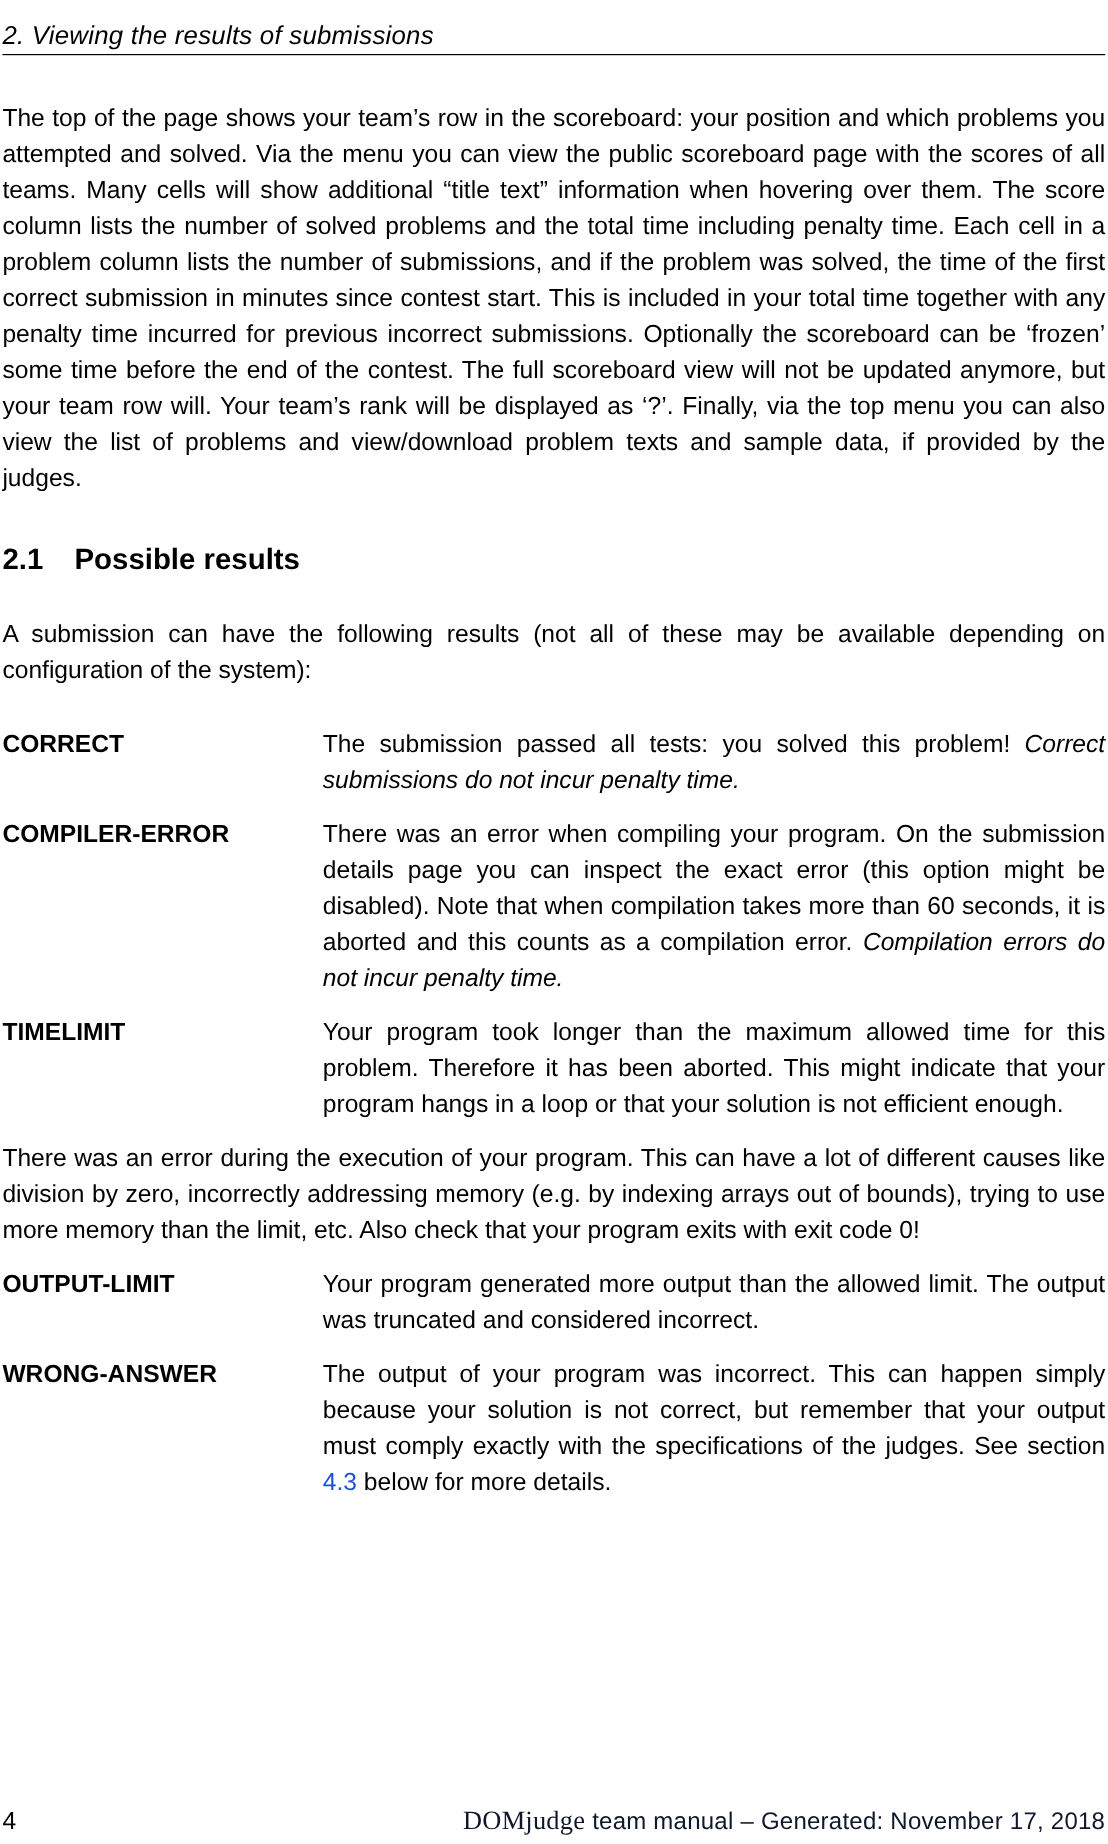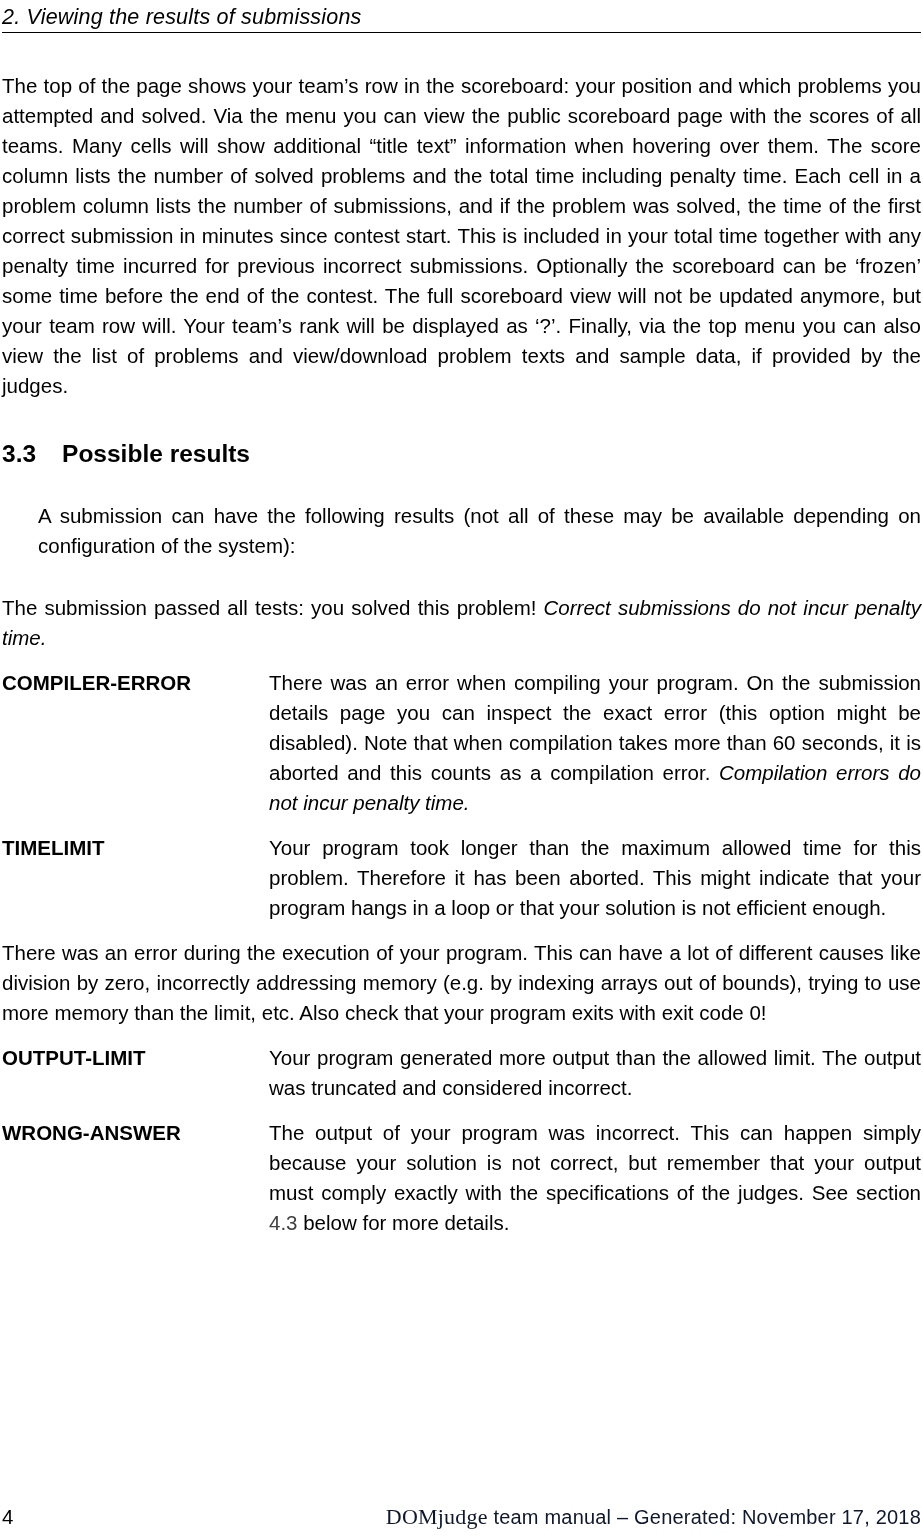--- a/index.html
+++ b/index.html
@@ -13,62 +13,62 @@
   .page {
     position: relative;
     width: 923px; height: 1537px;
     padding: 0 2px;
     overflow: hidden;
   }
   .running-head {
     font-style: italic;
     font-size: 21.5px;
     line-height: 25px;
-    padding-top: 5px;
+    padding-top: 18px;
     letter-spacing: 0.2px;
   }
   .head-rule {
     border: none;
     border-top: 1.6px solid #000;
     margin-top: 2px;
   }
   .body-par {
     font-size: 20.5px;
     line-height: 30px;
     text-align: justify;
   }
   .par-intro { margin-top: 38px; }
   .section-heading {
     margin-top: 38px;
     font-size: 24.5px;
     font-weight: bold;
     line-height: 30px;
   }
   .sec-num { margin-right: 26px; }
-  .par-section { margin-top: 32px; margin-left: 36px; }
+  .par-section { margin-top: 32px; }
   .results-list { margin-top: 32px; list-style: none; }
   .result-row {
     display: flex;
     margin-bottom: 15px;
   }
   .result-row dt {
     flex: 0 0 267px;
     width: 267px;
     font-weight: bold;
     font-size: 20.5px;
     line-height: 30px;
   }
   .result-row dd {
     flex: 1;
     font-size: 20.5px;
     line-height: 30px;
     text-align: justify;
   }
   em { font-style: italic; }
-  .ref-link { color: #404040; text-decoration: none; }
+  .ref-link { color: #1d4ed8; text-decoration: none; }
   .page-footer {
     position: absolute;
     left: 2px; right: 2px; bottom: 7px;
     display: flex;
     justify-content: space-between;
     align-items: baseline;
   }
   .page-num { font-size: 20.5px; color: #000; }
   .footer-right { color: #0f172a; font-size: 20px; letter-spacing: 0.2px; }
   .brand {
@@ -82,27 +82,28 @@
 <div class="page">
 
   <header>
     <div class="running-head">2. Viewing the results of submissions</div>
     <hr class="head-rule">
   </header>
 
   <p class="body-par par-intro">The top of the page shows your team’s row in the scoreboard: your position and which problems you attempted and solved. Via the menu you can view the public scoreboard page with the scores of all teams. Many cells will show additional “title text” information when hovering over them. The score column lists the number of solved problems and the total time including penalty time. Each cell in a problem column lists the number of submissions, and if the problem was solved, the time of the first correct submission in minutes since contest start. This is included in your total time together with any penalty time incurred for previous incorrect submissions. Optionally the scoreboard can be ‘frozen’ some time before the end of the contest. The full scoreboard view will not be updated anymore, but your team row will. Your team’s rank will be displayed as ‘?’. Finally, via the top menu you can also view the list of problems and view/download problem texts and sample data, if provided by the judges.</p>
 
   <h2 class="section-heading">
-    <span class="sec-num">3.3</span><span class="sec-title">Possible results</span>
+    <span class="sec-num">2.1</span><span class="sec-title">Possible results</span>
   </h2>
 
   <p class="body-par par-section">A submission can have the following results (not all of these may be available depending on configuration of the system):</p>
 
   <dl class="results-list" id="results-list">
       <div class="result-row">
+        <dt>CORRECT</dt>
         <dd>The submission passed all tests: you solved this problem! <em>Correct submissions do not incur penalty time.</em></dd>
       </div>
       <div class="result-row">
         <dt>COMPILER-ERROR</dt>
         <dd>There was an error when compiling your program. On the submission details page you can inspect the exact error (this option might be disabled). Note that when compilation takes more than 60 seconds, it is aborted and this counts as a compilation error. <em>Compilation errors do not incur penalty time.</em></dd>
       </div>
       <div class="result-row">
         <dt>TIMELIMIT</dt>
         <dd>Your program took longer than the maximum allowed time for this problem. Therefore it has been aborted. This might indicate that your program hangs in a loop or that your solution is not efficient enough.</dd>
       </div>

